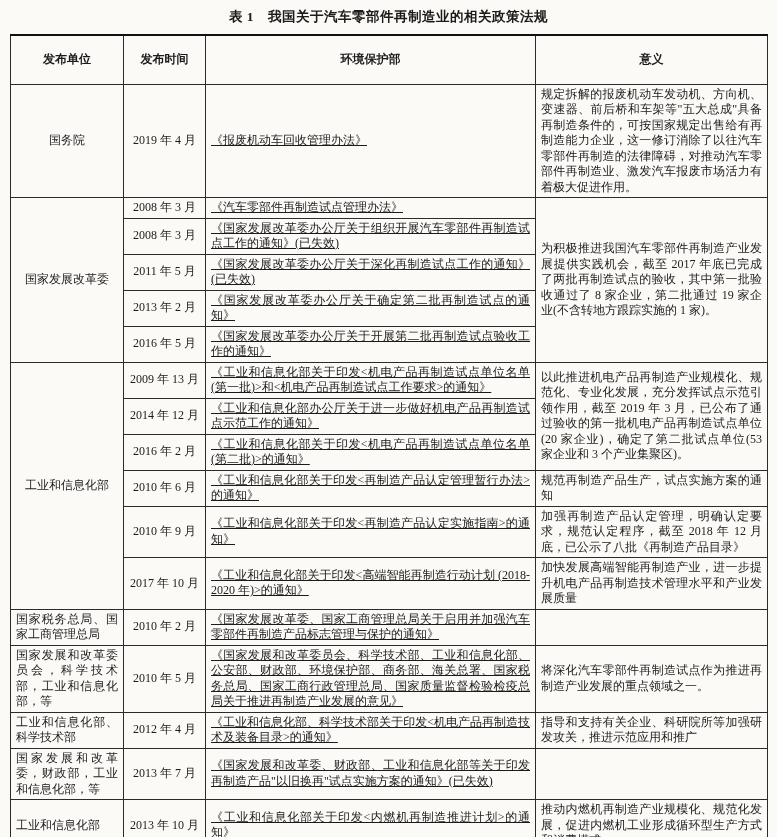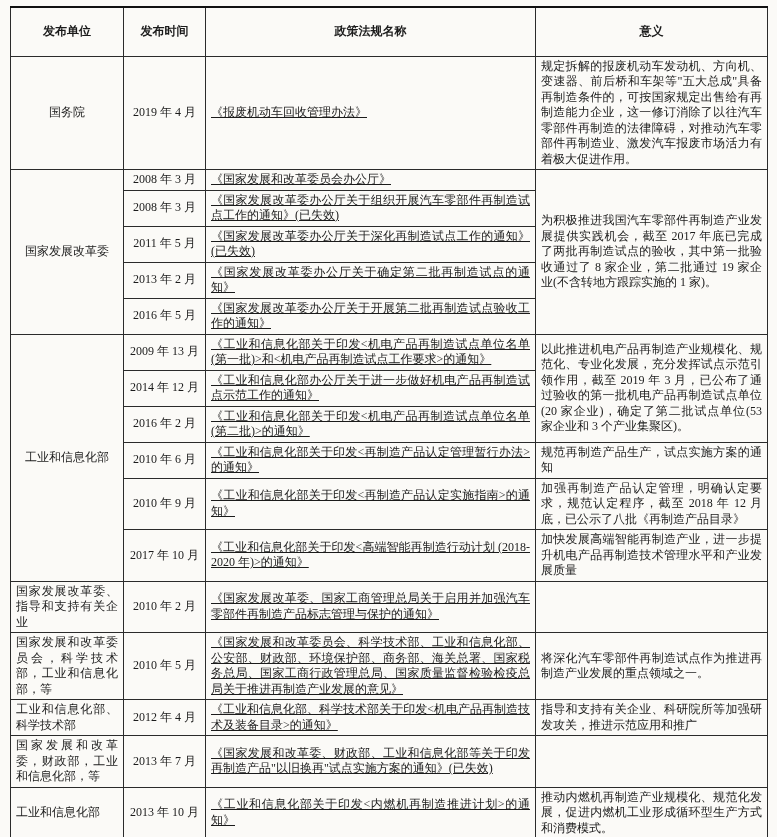--- a/index.html
+++ b/index.html
@@ -47,49 +47,50 @@
   td.unit { text-align: justify; }
   td.unit.center { text-align: center; margin-left: 28px; }
   td.date { text-align: center; white-space: nowrap; padding: 2px 2px; margin-top: 29px; }
   td.policy-name { text-align: justify; text-decoration: underline; }
   td.sig { text-align: justify; }
 </style>
 </head>
 <body>
 
 <div class="page">
+  <div class="title">表 1　我国关于汽车零部件再制造业的相关政策法规</div>
 
   <table class="policy">
     <colgroup>
       <col style="width:113px">
       <col style="width:82px">
       <col style="width:330px">
       <col style="width:232px">
     </colgroup>
     <thead>
       <tr>
         <th>发布单位</th>
         <th>发布时间</th>
-        <th>政策法规名称</th>
+        <th>环境保护部</th>
         <th>意义</th>
       </tr>
     </thead>
     <tbody>
 
       <tr>
         <td class="unit center">国务院</td>
         <td class="date">2019 年 4 月</td>
         <td class="policy-name">《报废机动车回收管理办法》</td>
         <td class="sig">规定拆解的报废机动车发动机、方向机、变速器、前后桥和车架等"五大总成"具备再制造条件的，可按国家规定出售给有再制造能力企业，这一修订消除了以往汽车零部件再制造的法律障碍，对推动汽车零部件再制造业、激发汽车报废市场活力有着极大促进作用。</td>
       </tr>
 
       <tr>
         <td class="unit center" rowspan="5">国家发展改革委</td>
         <td class="date">2008 年 3 月</td>
-        <td class="policy-name">《国家发展和改革委员会办公厅》</td>
+        <td class="policy-name">《汽车零部件再制造试点管理办法》</td>
         <td class="sig" rowspan="5">为积极推进我国汽车零部件再制造产业发展提供实践机会，截至 2017 年底已完成了两批再制造试点的验收，其中第一批验收通过了 8 家企业，第二批通过 19 家企业(不含转地方跟踪实施的 1 家)。</td>
       </tr>
       <tr>
         <td class="date">2008 年 3 月</td>
         <td class="policy-name">《国家发展改革委办公厅关于组织开展汽车零部件再制造试点工作的通知》(已失效)</td>
       </tr>
       <tr>
         <td class="date">2011 年 5 月</td>
         <td class="policy-name">《国家发展改革委办公厅关于深化再制造试点工作的通知》(已失效)</td>
       </tr>
@@ -126,21 +127,21 @@
         <td class="policy-name">《工业和信息化部关于印发&lt;再制造产品认定实施指南&gt;的通知》</td>
         <td class="sig">加强再制造产品认定管理，明确认定要求，规范认定程序，截至 2018 年 12 月底，已公示了八批《再制造产品目录》</td>
       </tr>
       <tr>
         <td class="date">2017 年 10 月</td>
         <td class="policy-name">《工业和信息化部关于印发&lt;高端智能再制造行动计划 (2018-2020 年)&gt;的通知》</td>
         <td class="sig">加快发展高端智能再制造产业，进一步提升机电产品再制造技术管理水平和产业发展质量</td>
       </tr>
 
       <tr>
-        <td class="unit">国家发展改革委、指导和支持有关企业</td>
+        <td class="unit">国家税务总局、国家工商管理总局</td>
         <td class="date">2010 年 2 月</td>
         <td class="policy-name">《国家发展改革委、国家工商管理总局关于启用并加强汽车零部件再制造产品标志管理与保护的通知》</td>
         <td class="sig"></td>
       </tr>
       <tr>
         <td class="unit">国家发展和改革委员会，科学技术部，工业和信息化部，等</td>
         <td class="date">2010 年 5 月</td>
         <td class="policy-name">《国家发展和改革委员会、科学技术部、工业和信息化部、公安部、财政部、环境保护部、商务部、海关总署、国家税务总局、国家工商行政管理总局、国家质量监督检验检疫总局关于推进再制造产业发展的意见》</td>
         <td class="sig">将深化汽车零部件再制造试点作为推进再制造产业发展的重点领域之一。</td>
       </tr>

